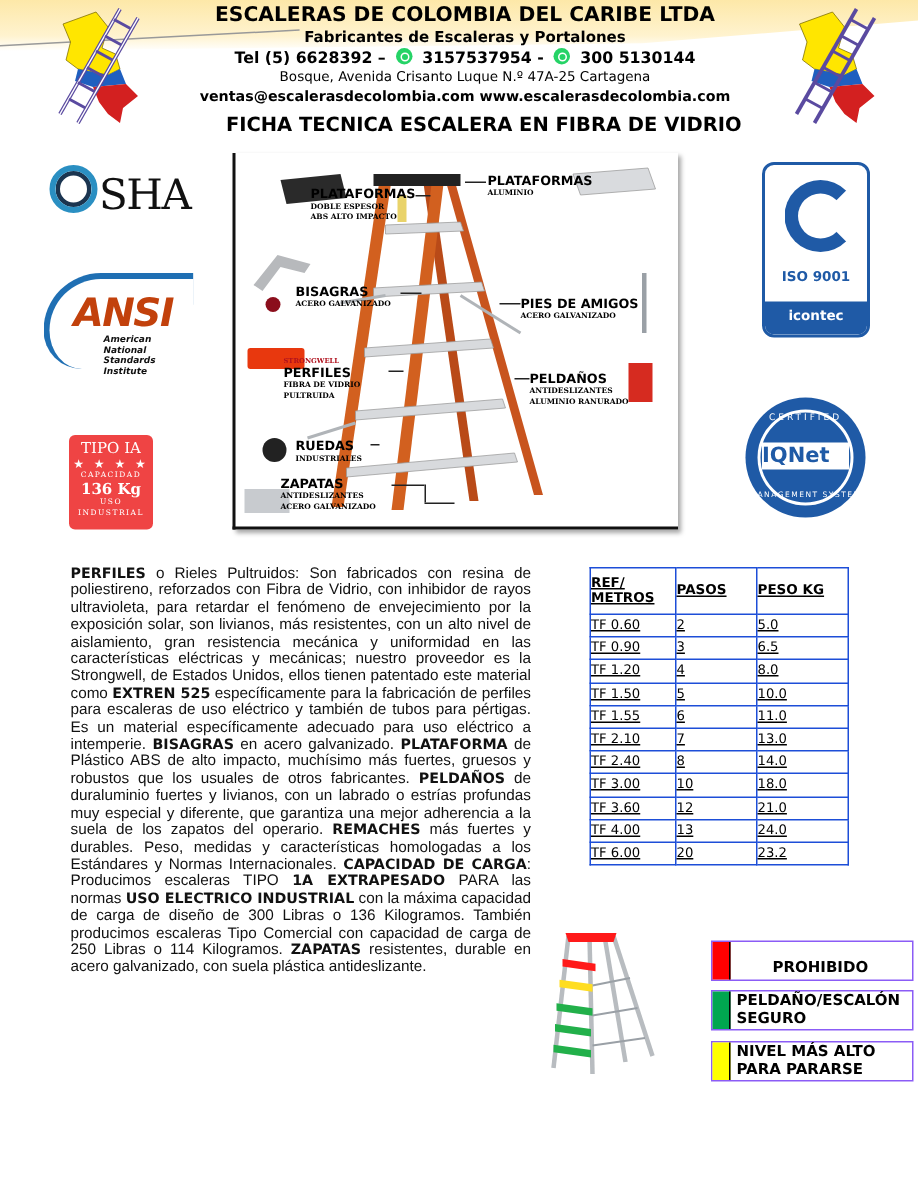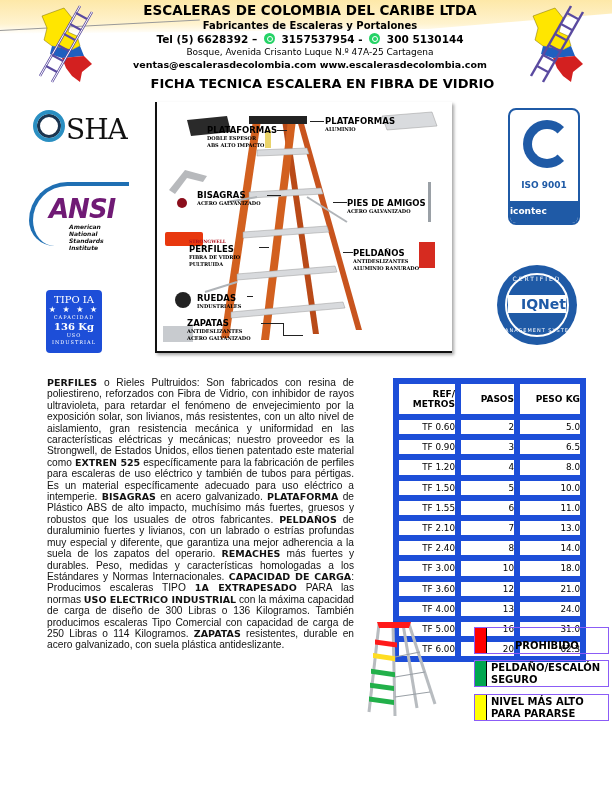--- a/index.html
+++ b/index.html
@@ -20,51 +20,51 @@
   .h-mail { font-weight:bold; font-size:9.5px; line-height:13px; }
   .h-title { position:absolute; left:150px; top:76px; width:345px; text-align:center; font-weight:bold; font-size:13px; }
   .wa { display:inline-block; width:11px; height:11px; border-radius:50%; background:#25d366; vertical-align:-1px; position:relative; margin:0 3px; }
   .wa::after { content:""; position:absolute; left:3px; top:3px; width:4px; height:4px; border:1px solid #fff; border-radius:50%; }
 
   
   .osha { left:33px; top:110px; width:100px; height:30px; font-family:"DejaVu Serif", serif; font-size:28px; letter-spacing:-1px; color:#111; }
   .osha .o { display:inline-block; width:24px; height:24px; border-radius:50%; border:4px solid #2a8fc2; box-shadow: inset 0 0 0 3px #1b3550; vertical-align:-3px; margin-right:1px; }
   .ansi { left:27px; top:180px; width:100px; height:70px; }
   .ansi .swoosh { position:absolute; left:2px; top:2px; width:96px; height:60px; border-top:4px solid #1f6fb3; border-left:4px solid #1f6fb3; border-radius:60px 0 0 40px; }
-  .ansi .word { position:absolute; left:22px; top:14px; font-weight:bold; font-style:italic; font-size:26px; color:#701a75; letter-spacing:-1px; }
+  .ansi .word { position:absolute; left:22px; top:14px; font-weight:bold; font-style:italic; font-size:26px; color:#c2410c; letter-spacing:-1px; }
   .ansi .small { position:absolute; left:42px; top:43px; font-size:6px; font-style:italic; font-weight:bold; line-height:7px; color:#111; }
-  .tipo { left:46px; top:290px; width:56px; height:63px; background:#1d4ed8; border-radius:4px; color:#fff; text-align:center; font-family:"DejaVu Serif", serif; }
+  .tipo { left:46px; top:290px; width:56px; height:63px; background:#ef4444; border-radius:4px; color:#fff; text-align:center; font-family:"DejaVu Serif", serif; }
   .tipo .t1 { font-size:10px; margin-top:4px; line-height:11px; }
   .tipo .t2 { font-size:8px; line-height:9px; letter-spacing:2px; }
   .tipo .t3 { font-size:5px; line-height:7px; letter-spacing:1px; }
   .tipo .t4 { font-size:10px; font-weight:bold; line-height:11px; }
 
   .iso { left:508px; top:108px; width:68px; height:113px; border:2px solid #1f5aa6; border-radius:8px; background:#fff; overflow:hidden; }
   .iso .c { position:absolute; left:13px; top:10px; width:30px; height:30px; border:9px solid #1f5aa6; border-right-color:transparent; border-radius:50%; }
   .iso .txt { position:absolute; left:0; top:70px; width:68px; text-align:center; font-weight:bold; font-size:9px; color:#1f5aa6; }
-  .iso .bar { position:absolute; left:0; bottom:0; width:68px; height:22px; background:#1f5aa6; color:#fff; font-weight:bold; font-size:9px; line-height:20px; }
+  .iso .bar { position:absolute; left:0; bottom:0; width:68px; height:22px; background:#1f5aa6; color:#fff; text-align:center; font-weight:bold; font-size:9px; line-height:20px; }
   .iqnet { left:497px; top:265px; width:80px; height:80px; border-radius:50%; background:#1f5aa6; }
   .iqnet .inner { position:absolute; left:8px; top:8px; width:60px; height:60px; border:2px solid #fff; border-radius:50%; }
-  .iqnet .box { position:absolute; left:11px; top:30px; width:58px; height:18px; background:#fff; color:#1f5aa6; font-weight:bold; font-size:14px; line-height:18px; text-align:right; }
+  .iqnet .box { position:absolute; left:11px; top:30px; width:58px; height:18px; background:#fff; color:#1f5aa6; font-weight:bold; font-size:14px; line-height:18px; text-align:left; }
   .iqnet .arc { position:absolute; width:80px; text-align:center; color:#fff; font-size:6px; letter-spacing:2px; left:0; }
 
   
   .feat { left:155px; top:102px; width:295px; height:249px; border-left:2px solid #111; border-bottom:2px solid #111; box-shadow:2px 2px 3px rgba(0,0,0,.35); background:#fff; }
   .lbl { position:absolute; font-family:"DejaVu Serif", serif; text-align:left; }
   .lbl .n { font-weight:bold; font-size:8.5px; line-height:10px; font-family:"DejaVu Sans", sans-serif; }
   .lbl .d { font-weight:bold; font-size:5px; line-height:7px; }
   .lead { position:absolute; height:1px; background:#222; }
 
   
   .desc { left:47px; top:377px; width:307px; font-family:"Liberation Sans", sans-serif; font-size:10.2px; line-height:11.4px; text-align:justify; color:#111; }
   .desc b { font-family:"DejaVu Sans", sans-serif; font-size:9.5px; }
 
   
   table.spec { position:absolute; left:393px; top:378px; border-collapse:collapse; font-family:"DejaVu Sans", sans-serif; }
-  table.spec th, table.spec td { border:6px solid #1d4ed8; text-align:right; padding:0; }
+  table.spec th, table.spec td { border:1px solid #1d4ed8; text-align:left; padding:0;text-decoration:underline; }
   table.spec th { font-size:9px; font-weight:bold; height:30px; }
   table.spec td { font-size:8.8px; height:14.2px; }
   .c1 { width:56px; } .c2 { width:53px; } .c3 { width:60px; }
 
   
   .leg { position:absolute; left:474px; width:133px; border:1px solid #8b5cf6; height:25px; }
   .leg .sw { position:absolute; left:0; top:0; width:11px; height:100%; border-right:1px solid #000; }
   .leg .t { position:absolute; left:16px; top:1px; font-weight:bold; font-size:10px; line-height:12px; }
 </style>
 </head>
@@ -298,28 +298,23 @@
         <td>TF 3.60</td>
         <td>12</td>
         <td>21.0</td>
       </tr>
       <tr>
         <td>TF 4.00</td>
         <td>13</td>
         <td>24.0</td>
       </tr>
       <tr>
-        <td>TF 5.00</td>
-        <td>16</td>
-        <td>31.0</td>
-      </tr>
-      <tr>
         <td>TF 6.00</td>
         <td>20</td>
-        <td>62.3</td>
+        <td>23.2</td>
       </tr>
     </tbody>
 </table>
 
 <svg class="abs" style="left:365px;top:612px" width="80" height="108" viewBox="0 0 80 108">
   <g stroke="#b8bcc0" stroke-width="3" fill="none">
     <line x1="14" y1="12" x2="4" y2="100"></line>
       <line x1="28" y1="12" x2="30" y2="104"></line>
     <line x1="44" y1="12" x2="70" y2="92"></line>
       <line x1="38" y1="12" x2="52" y2="96"></line>

